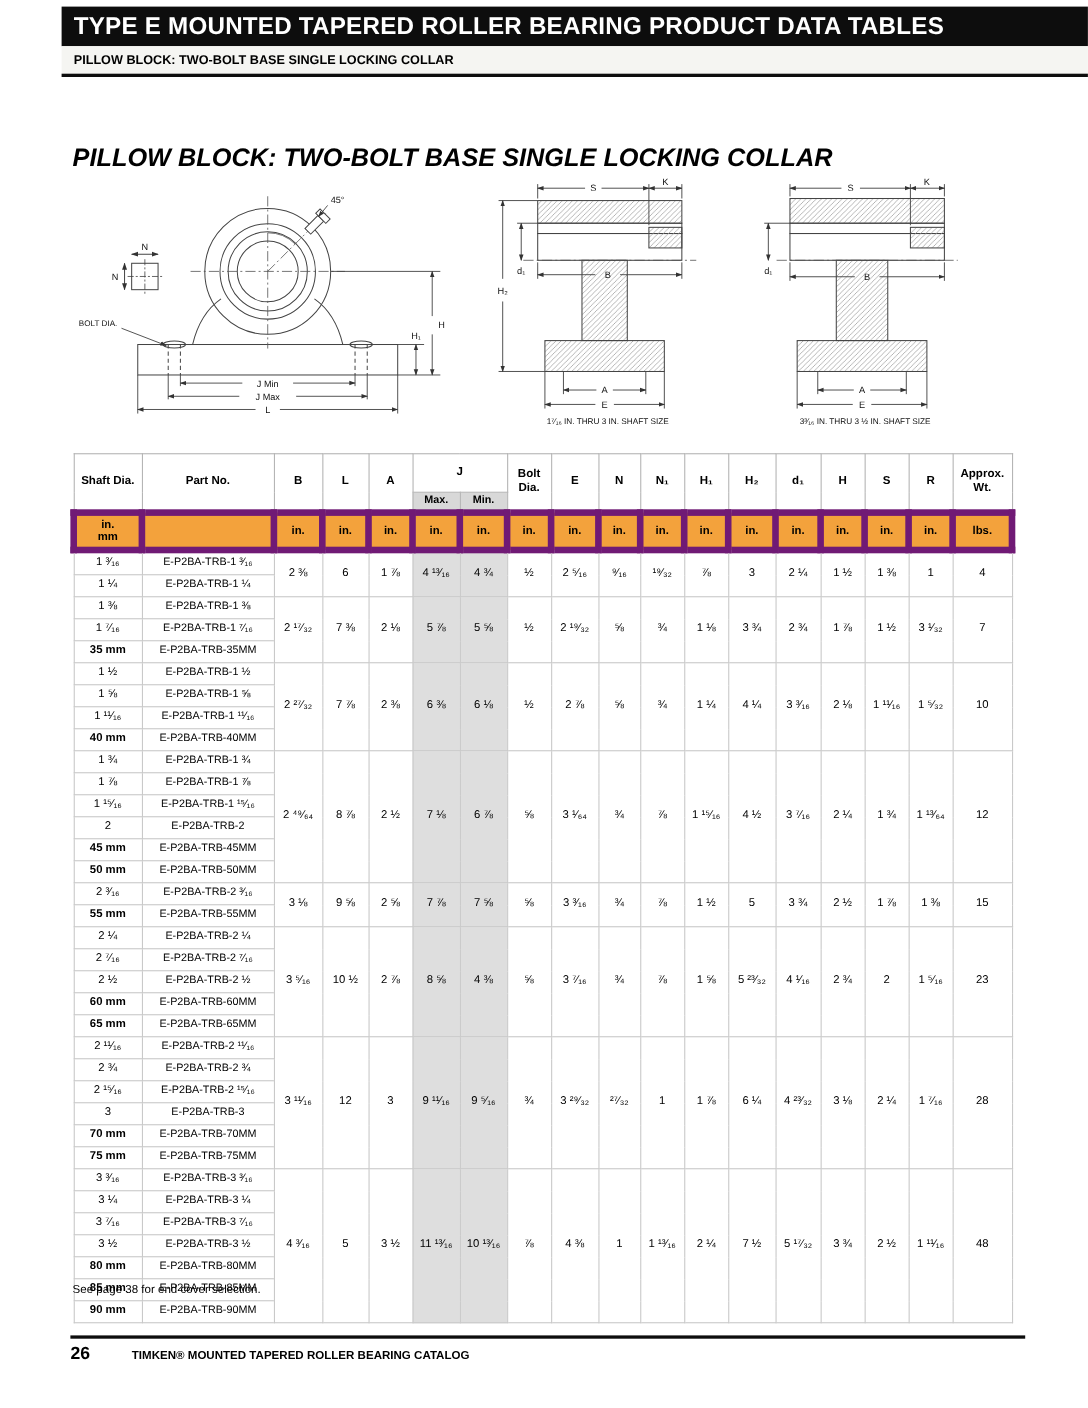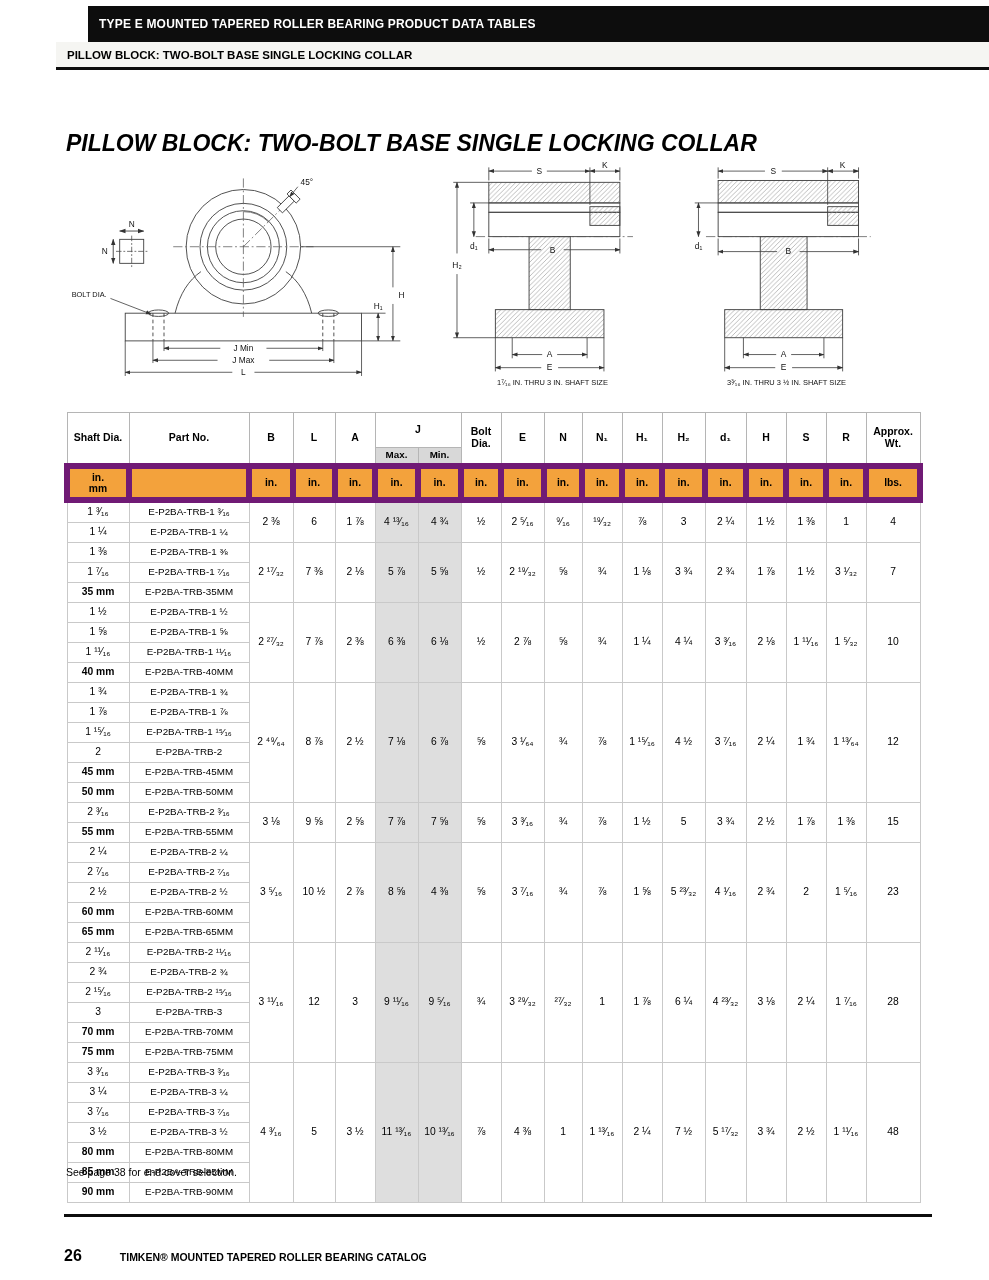--- a/index.html
+++ b/index.html
@@ -1,21 +1,21 @@
 <!DOCTYPE html>
 <html><head>
 <meta charset="utf-8">
 <style>
   html,body { margin:0; padding:0; background:#fff; }
   .page { position:relative; width:989px; height:1280px; background:#fff;
           font-family:"Liberation Sans",sans-serif; color:#000; overflow:hidden; }
 
   .top-bar { position:absolute; left:56px; right:0; top:6px; height:36px; background:#0d0d0d;
              color:#fff; display:flex; align-items:center; padding-left:11px;
-             font-size:12px; font-weight:700; letter-spacing:.2px;margin-left:32px; }
+             font-size:22px; font-weight:700; letter-spacing:.2px; }
   .sub-bar { position:absolute; left:56px; right:0; top:42px; height:25px; background:#f5f5f2;
              display:flex; align-items:center; padding-left:11px; font-size:11.5px; font-weight:700;
              border-bottom:3px solid #0d0d0d; }
 
   .page-title { position:absolute; left:66px; top:130px; font-size:23px; font-weight:700; font-style:italic; }
 
   .diagrams { position:absolute; left:68px; top:158px; width:880px; display:flex; gap:14px; align-items:flex-start; }
   svg text { font-family:"Liberation Sans",sans-serif; fill:#111; stroke:none; }
 
   .tablewrap { position:absolute; left:64px; top:412px; width:696px; }
@@ -28,21 +28,21 @@
                 border:6px solid #701a75; height:26px; line-height:1.08; vertical-align:middle; }
   tbody td { border:1px solid #c9c9c9; text-align:center; height:19px; padding:0 1px;
              font-size:10.3px; line-height:1.05; vertical-align:middle; }
   tbody td.c-part { font-size:9.8px; }
   tbody td.mm { font-weight:700; }
   tbody td.jcol { background:#dedede; }
 
   .note { position:absolute; left:66px; top:1166px; font-size:10.5px; }
   .footer-rule { position:absolute; left:64px; top:1214px; width:868px; height:3px; background:#0d0d0d; }
   .footer { position:absolute; left:64px; top:1222px; display:flex; align-items:baseline; gap:10px; }
-  .footer .num { font-size:16px; font-weight:700;margin-top:25px; }
+  .footer .num { font-size:16px; font-weight:700; }
   .footer .txt { font-size:10.5px; font-weight:700;margin-left:28px; }
 </style>
 </head>
 <body>
 
 <svg width="0" height="0" style="position:absolute" aria-hidden="true">
   <defs>
     <pattern id="hatch" patternUnits="userSpaceOnUse" width="5" height="5">
       <path d="M-1,6 L6,-1" stroke="#9a9a9a" stroke-width="0.7"></path>
     </pattern>

